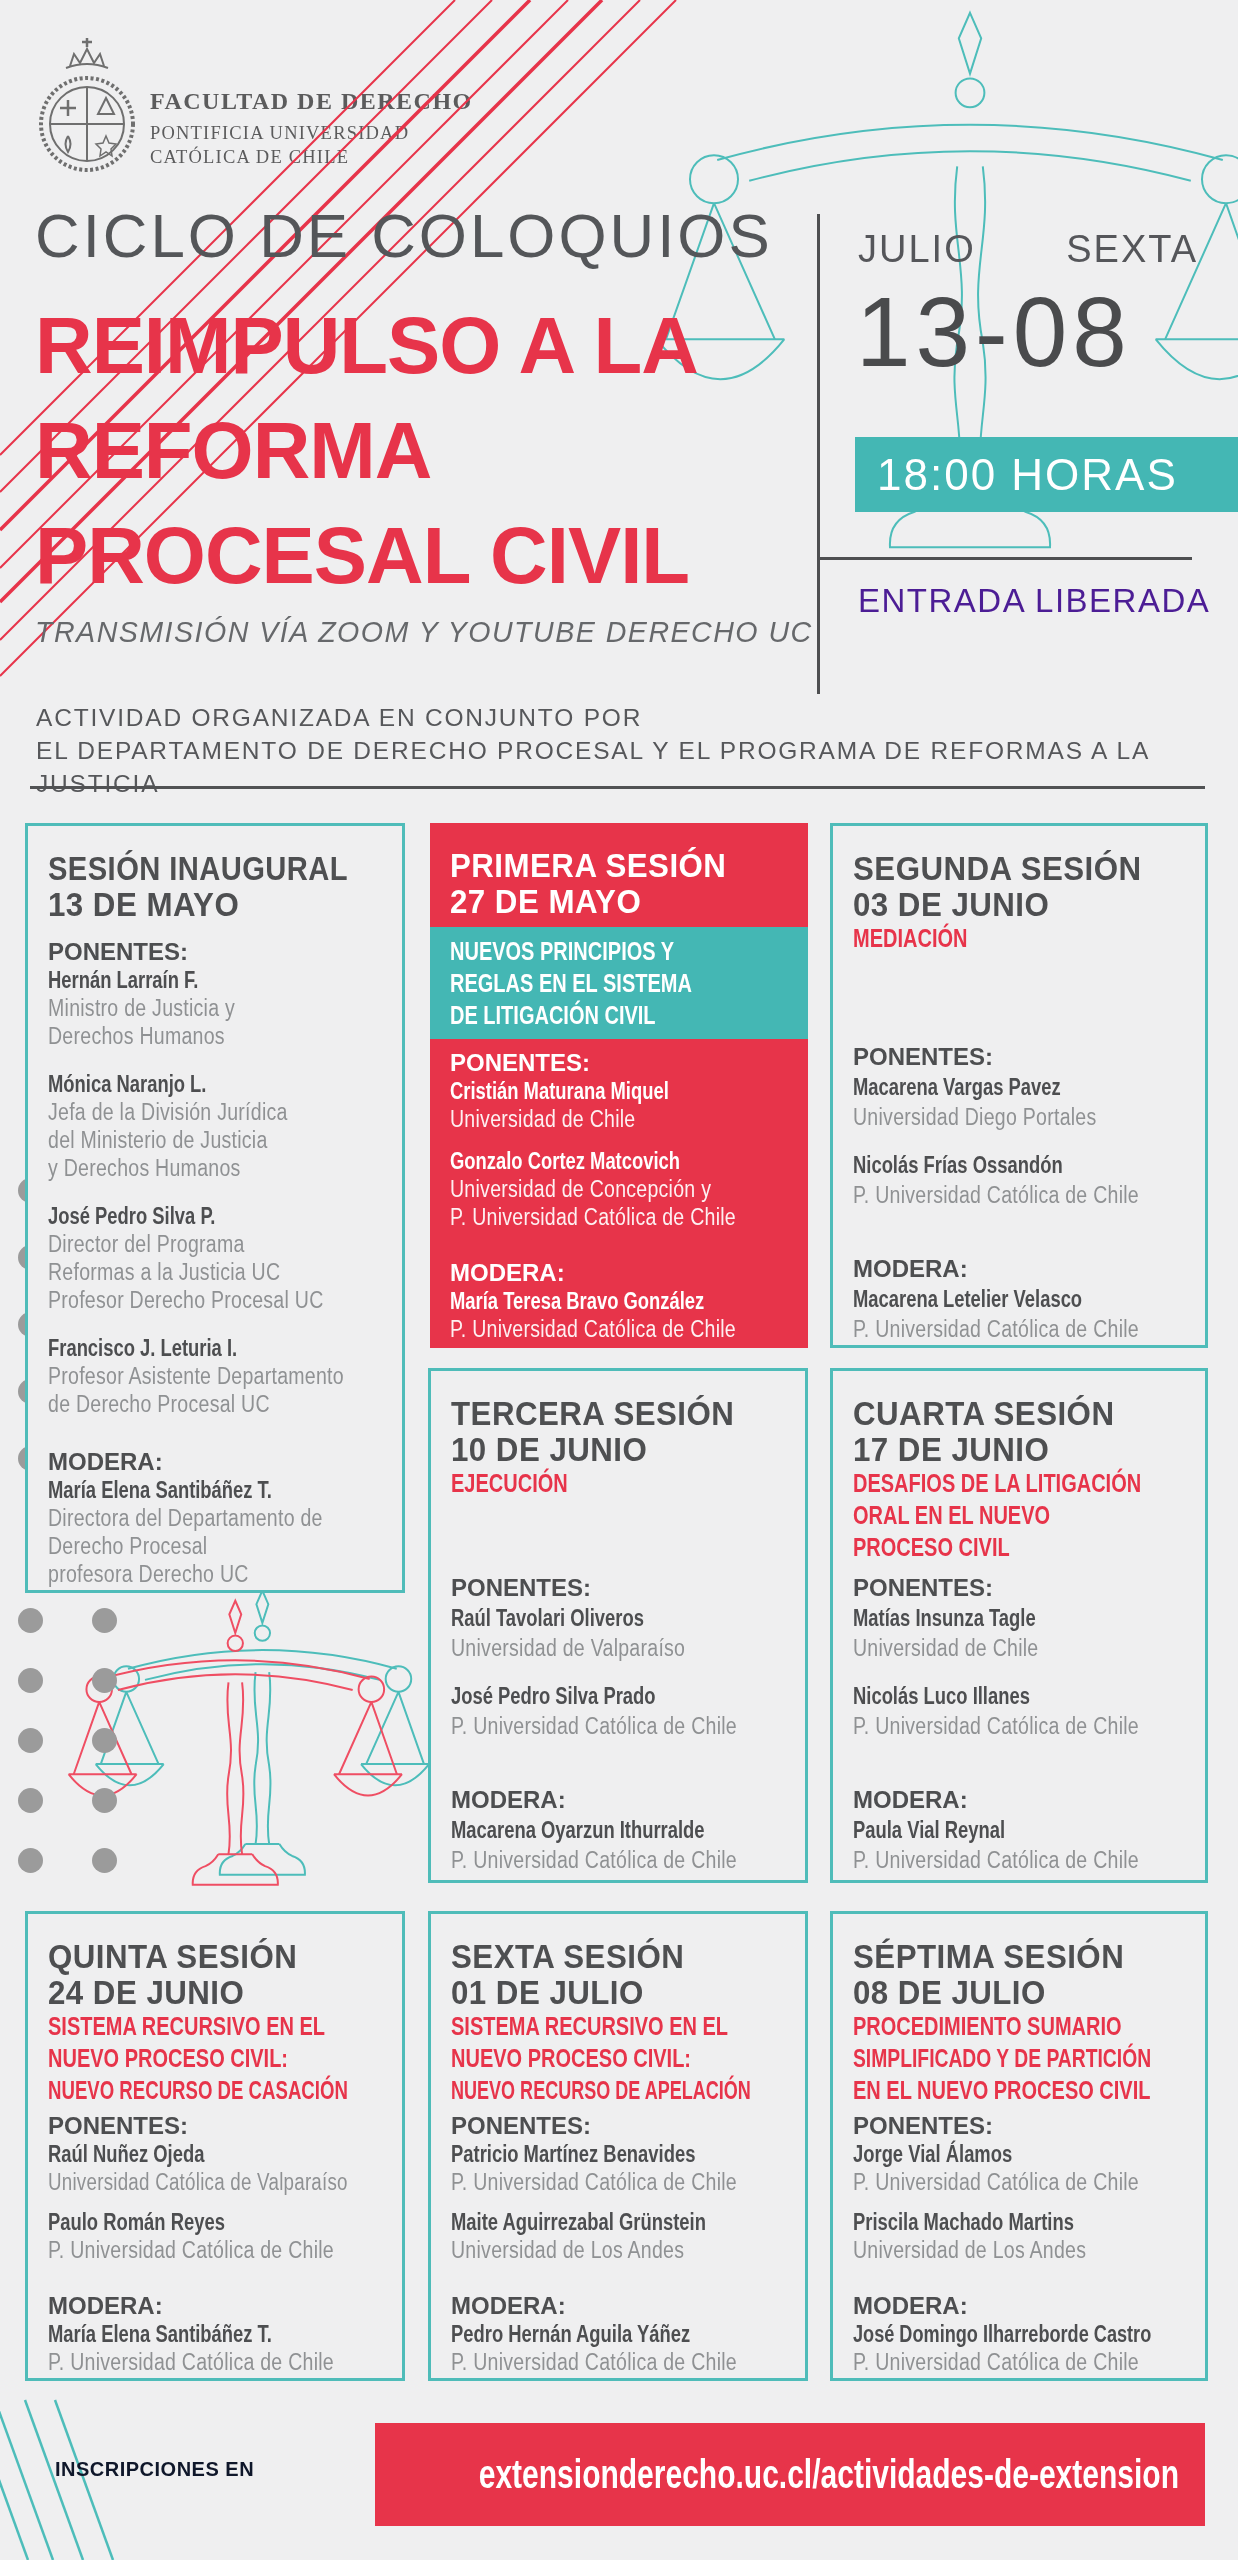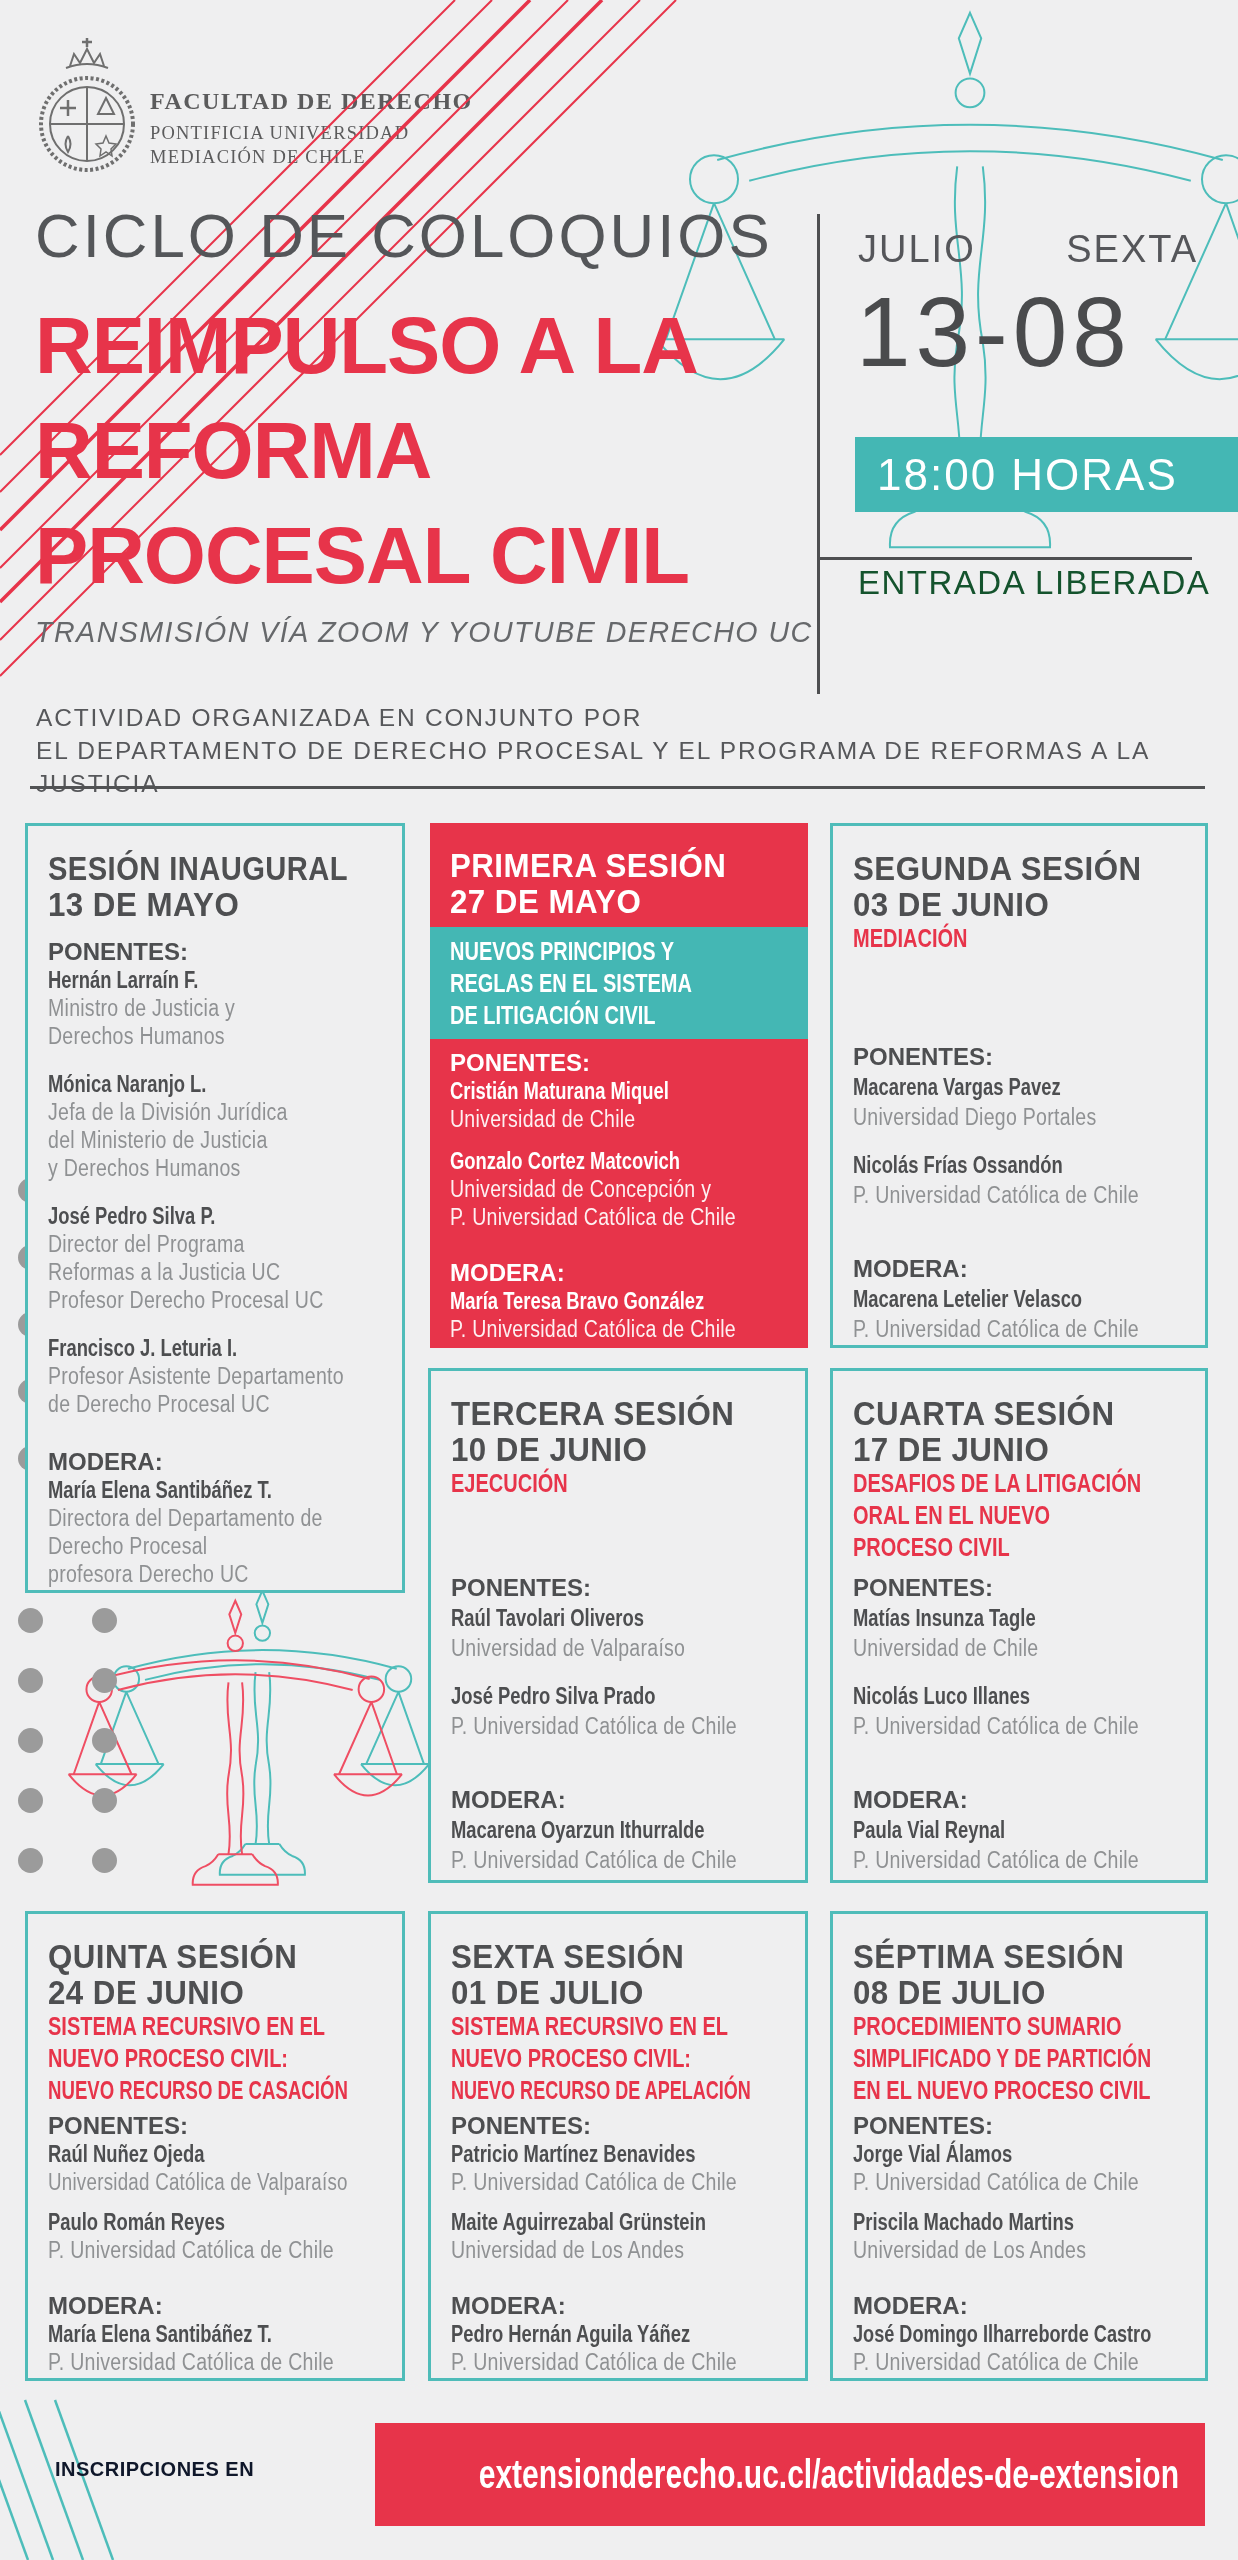--- a/index.html
+++ b/index.html
@@ -17,21 +17,21 @@
   .big{font-size:80px;font-weight:bold;color:#e7344a;line-height:105px;letter-spacing:-1px;}
   .big-wrap{margin-top:22px;}
   .hero-sub{margin-top:8px;font-size:29px;font-style:italic;letter-spacing:1.5px;color:#66686b;font-weight:400;}
   .vdiv{left:817px;top:214px;width:3px;height:480px;background:#4e4f51;z-index:2;}
   .months{left:858px;top:228px;width:340px;display:flex;justify-content:space-between;
           font-size:38px;letter-spacing:2px;color:#55565a;z-index:2;}
   .bigdate{left:856px;top:276px;font-size:98px;font-weight:normal;letter-spacing:5px;color:#4a4b4d;z-index:2;}
   .timeband{left:855px;top:437px;width:383px;height:75px;background:#44b7b4;z-index:2;}
   .timeband div{color:#fff;font-size:44px;letter-spacing:2px;line-height:75px;padding-left:22px;}
   .hrule-right{left:818px;top:557px;width:374px;height:3px;background:#4e4f51;z-index:2;}
-  .admission{left:858px;top:564px;font-size:33px;letter-spacing:1.5px;color:#14532d;z-index:2;}
+  .admission{left:858px;top:582px;font-size:33px;letter-spacing:1.5px;color:#4c1d95;z-index:2;}
   
   .organizers{left:36px;top:701px;font-size:24.5px;line-height:33px;letter-spacing:1.8px;color:#56575a;z-index:2;}
   .hrule-main{left:30px;top:786px;width:1175px;height:3px;background:#515254;z-index:2;}
   
   .session{position:absolute;z-index:2;box-sizing:border-box;padding:24px 36px 0 20px;
            overflow:hidden;background:#efeff0;}
   .session.outline{border:3px solid #4fbcb9;}
   .session.solid{background:#e7344a;border:none;}
   .t-line{font-size:34px;font-weight:bold;line-height:36px;letter-spacing:.5px;color:#4e4f51;}
   .solid .t-line{color:#fff;}
@@ -143,21 +143,21 @@
     <path d="M32 64 v16 M24 72 h16" stroke-width="2.5"></path>
     <path d="M70 62 l8 16 h-16 z"></path>
     <path d="M32 100 q-5 8 0 16 q5 -8 0 -16"></path>
     <path d="M70 100 l3 7 7 1 -5 5 1 7 -6 -4 -6 4 1 -7 -5 -5 7 -1 z" stroke-width="1.5"></path>
   </g>
 </svg>
 <div class="abs logo-text">
   <div class="l1">FACULTAD DE DERECHO</div>
   <div class="l2">
     <div>PONTIFICIA UNIVERSIDAD</div>
-    <div>MEDIACIÓN DE CHILE</div>
+    <div>CATÓLICA DE CHILE</div>
   </div>
 </div>
 
 <div class="abs hero">
   <div class="kicker fit" style="transform: scaleX(0.997436);">CICLO DE COLOQUIOS</div>
   <div class="big-wrap">
     <div class="big fit" style="transform: scaleX(0.997436);">REIMPULSO A LA</div>
     <div class="big fit" style="transform: scaleX(0.997436);">REFORMA</div>
     <div class="big fit" style="transform: scaleX(0.997436);">PROCESAL CIVIL</div>
   </div>

